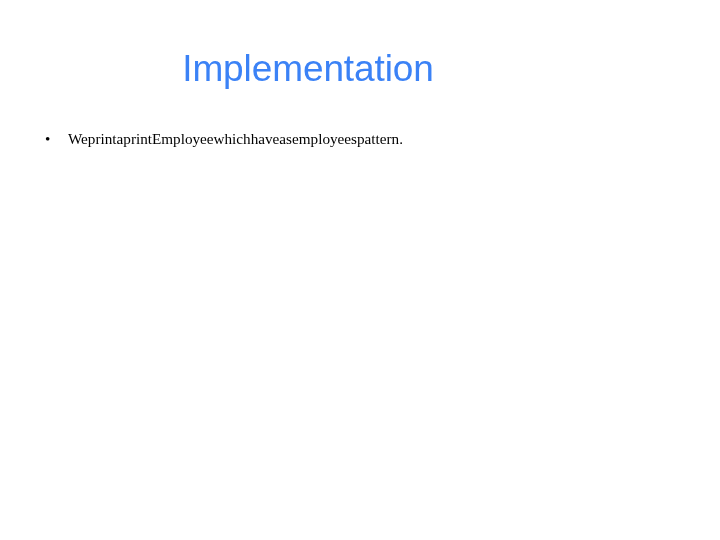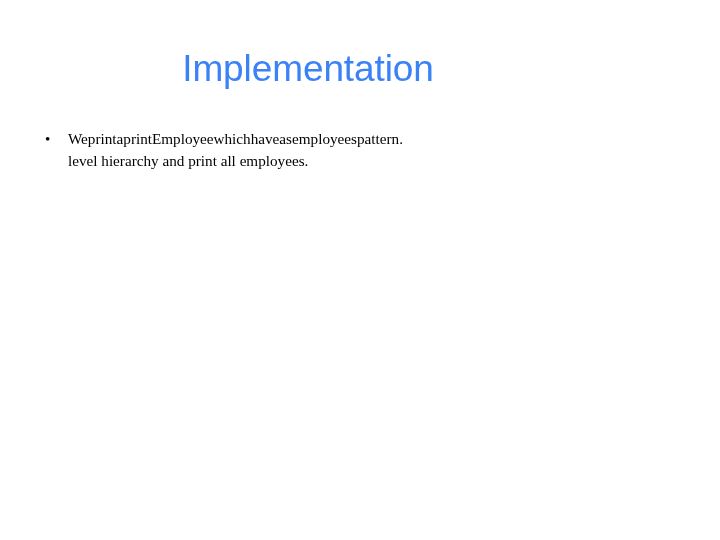--- a/index.html
+++ b/index.html
@@ -98,19 +98,18 @@
           <span>Employee</span>
           <span>which</span>
           <span>have</span>
           <span>as</span>
           <span>employees</span>
           <span>pattern</span>
           <span>.</span>
         </span>
 
 
-        <span class="line-normal">level hierarchy and print all employees.</span>
 
       </span>
     </div>
 
   </div>
 </div>
 
 </body></html>

